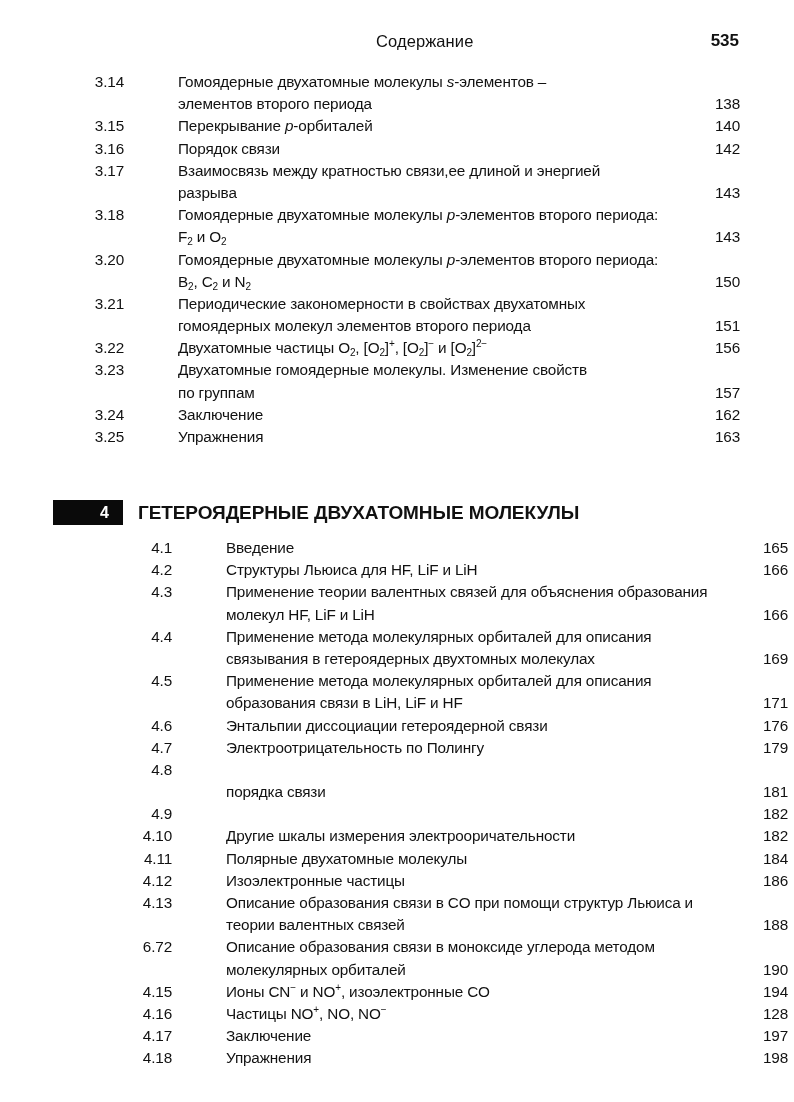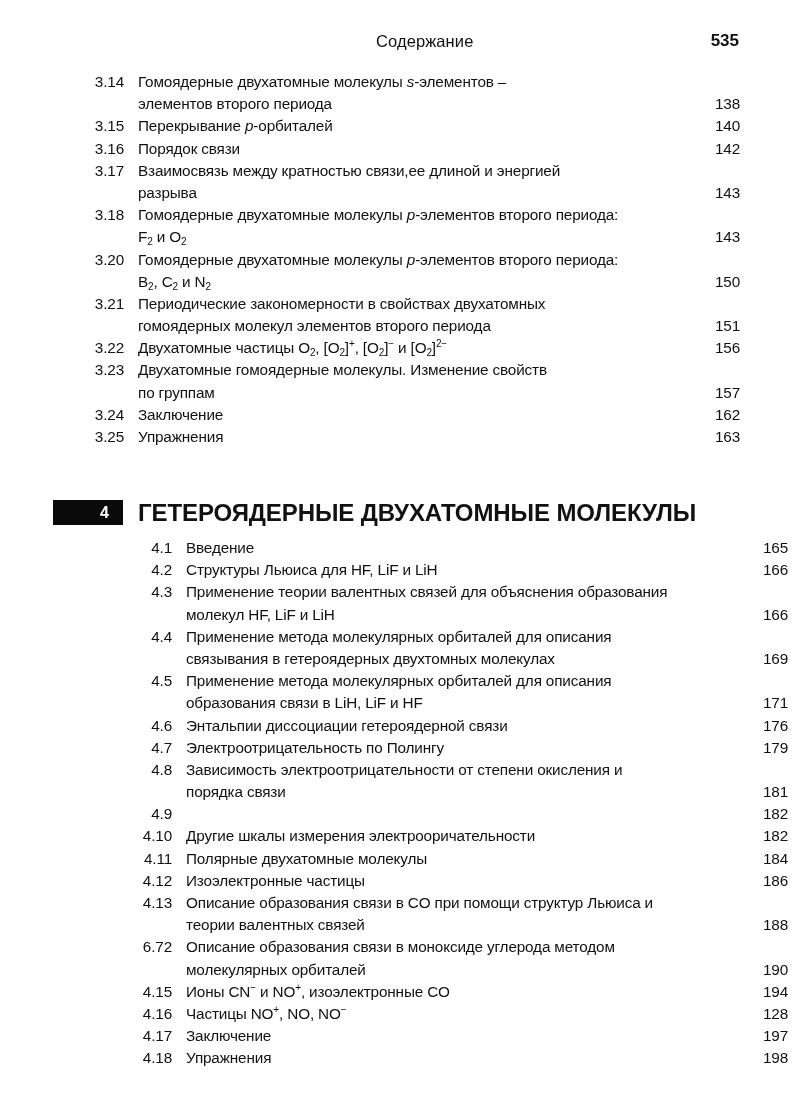--- a/index.html
+++ b/index.html
@@ -14,39 +14,39 @@
     position: absolute; left: 376px; top: 0; font-size: 16.5px; line-height: 24px;
     letter-spacing: 0.1px;
   }
   .folio {
     position: absolute; right: 55px; top: 0; font-size: 17px; font-weight: bold; line-height: 24px;
   }
   .toc-block { position: absolute; left: 0; width: 794px; }
   .entry { position: relative; width: 794px; }
   .line {
     position: relative; height: 22.2px; line-height: 22.2px; font-size: 15.3px;
-    white-space: nowrap; letter-spacing: -0.15px;
+    white-space: nowrap; letter-spacing: -0.15px; margin-left: 40px;
   }
   .num {
     position: absolute; right: 670px; top: 0; text-align: right;
   }
   .txt { position: absolute; left: 138px; top: 0; }
   .pg { position: absolute; right: 54px; top: 0; text-align: right; }
   sub { font-size: 10px; vertical-align: -3px; line-height: 0; }
   sup { font-size: 10px; vertical-align: 6px; line-height: 0; }
   .chapter {
     position: absolute; left: 0; top: 500px; width: 794px; height: 26px;
   }
   .chapter-box {
     position: absolute; left: 53px; top: 0; width: 70px; height: 25px; background: #0a0a0a;
     color: #ffffff; font-weight: bold; font-size: 16px; line-height: 25px; text-align: right;
     box-sizing: border-box; padding-right: 14px;
   }
   .chapter-title {
-    position: absolute; left: 138px; top: 0; font-size: 24px; font-weight: bold; line-height: 26px;
+    position: absolute; left: 138px; top: 0; font-size: 19px; font-weight: bold; line-height: 26px;
     letter-spacing: -0.1px; white-space: nowrap;
   }
 </style>
 </head>
 <body>
 
 <div class="running-head">
   <span class="running-title">Содержание</span>
   <span class="folio">535</span>
 </div>
@@ -209,21 +209,20 @@
     <div class="entry">
       <div class="line">
         <span class="num">4.7</span>
         <span class="txt">Электроотрицательность по Полингу</span>
         <span class="pg">179</span>
       </div>
     </div>
     <div class="entry">
       <div class="line">
         <span class="num">4.8</span>
-        <span class="txt">Зависимость электроотрицательности от степени окисления и</span>
       </div>
       <div class="line">
         <span class="txt">порядка связи</span>
         <span class="pg">181</span>
       </div>
     </div>
     <div class="entry">
       <div class="line">
         <span class="num">4.9</span>
         <span class="pg">182</span>

